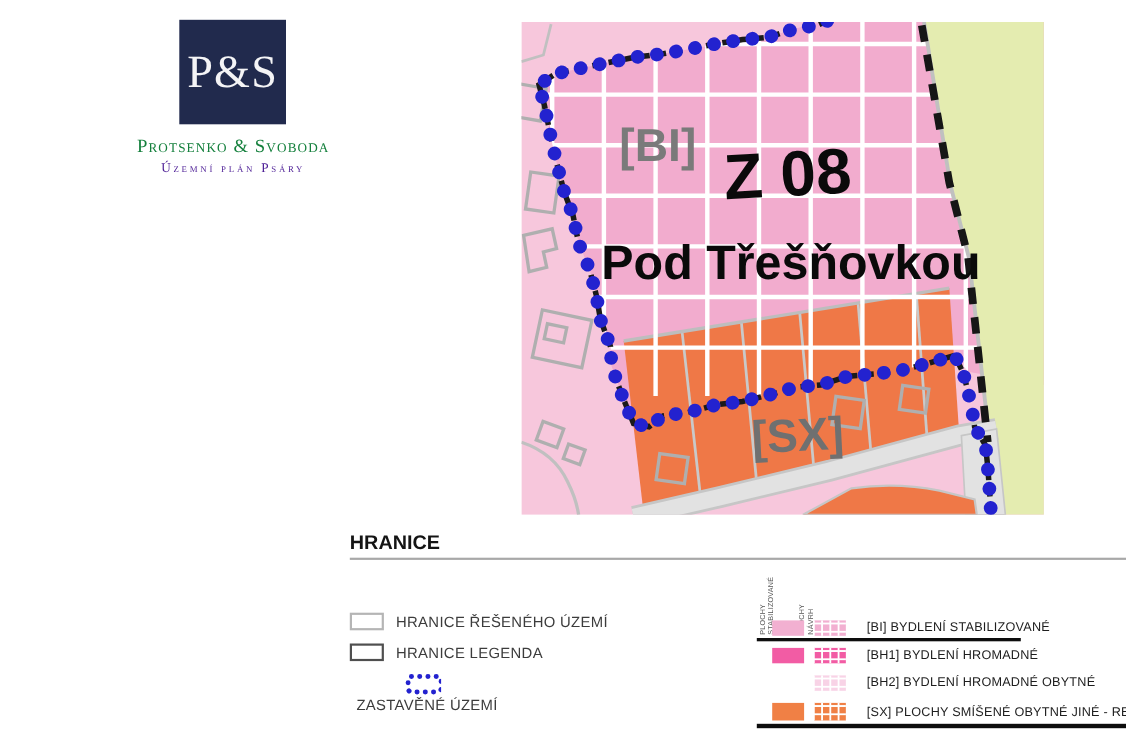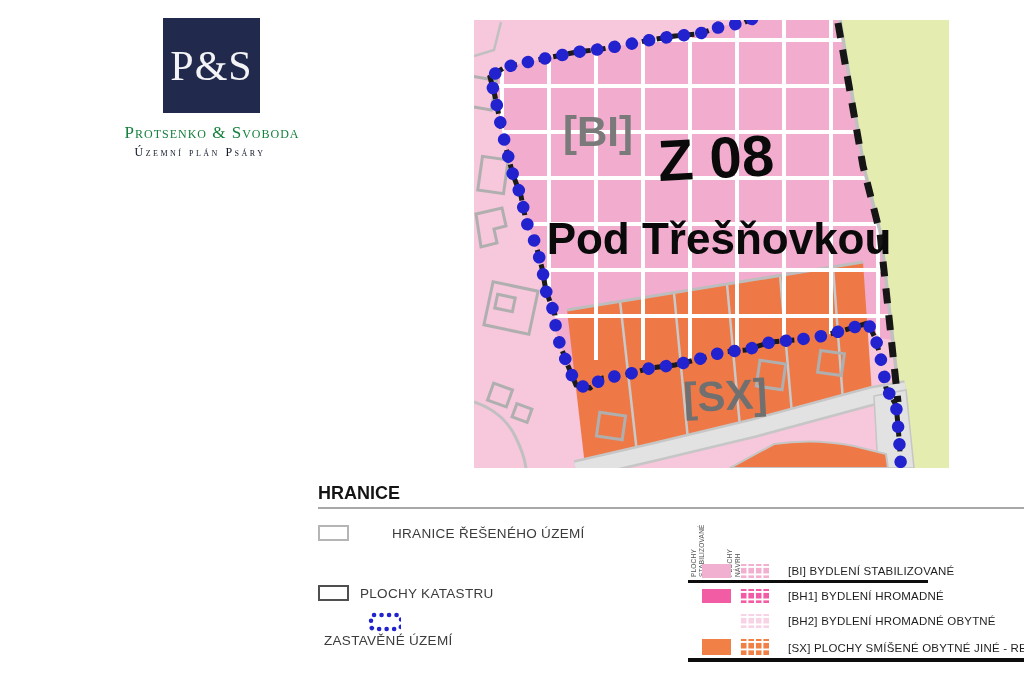--- a/index.html
+++ b/index.html
@@ -5,23 +5,23 @@
   html,body{margin:0;padding:0;background:#fff;}
   .page{position:relative;width:1024px;height:683px;background:#ffffff;overflow:hidden;
         font-family:"Liberation Sans",sans-serif;margin-left:40px;}
   
   .logo-box{position:absolute;left:123px;top:18px;width:97px;height:95px;background:#212a4d;
             display:flex;align-items:center;justify-content:center;}
   .logo-box span{color:#f4f4f6;font-family:"Liberation Serif",serif;font-size:42px;letter-spacing:1px;}
   .company{position:absolute;left:40px;top:123px;width:264px;text-align:center;
            font-family:"Liberation Serif",serif;font-variant:small-caps;font-size:17px;
            color:#15803d;letter-spacing:1px;}
-  .plan-subtitle{position:absolute;left:28px;top:145px;width:264px;text-align:center;
+  .plan-subtitle{position:absolute;left:40px;top:145px;width:264px;text-align:center;
            font-family:"Liberation Serif",serif;font-variant:small-caps;font-size:12px;
-           color:#0f172a;letter-spacing:2.5px;}
+           color:#4c1d95;letter-spacing:2.5px;}
   
   .map{position:absolute;left:434px;top:20px;}
   .map text{font-family:"Liberation Sans",sans-serif;font-weight:700;}
   
   .legend-title{position:absolute;left:278px;top:483px;font-size:18px;font-weight:700;color:#141414;}
   .legend-divider{position:absolute;left:278px;top:507px;width:746px;height:2px;background:#a8a8a8;}
   .lrow{position:absolute;display:flex;align-items:center;}
   .lrow .sym{width:34px;display:flex;justify-content:flex-start;}
   .lrow .lbl{margin-left:8px;font-size:13.5px;color:#3c3c3c;letter-spacing:0.3px;white-space:nowrap;}
   .sym-rect{width:27px;height:12px;background:#fff;}
@@ -123,31 +123,31 @@
 
     <text x="124" y="126" text-anchor="middle" font-size="42" fill="#7a7a7a">[BI]</text>
     <text x="243" y="158" text-anchor="middle" font-size="58" fill="#0a0a0a" transform="rotate(-3 243 158)">Z 08</text>
     <text x="245" y="234" text-anchor="middle" font-size="44" fill="#0a0a0a">Pod Třešňovkou</text>
     <text x="252" y="390" text-anchor="middle" font-size="42" fill="#707070" transform="rotate(-3 252 390)">[SX]</text>
   </svg>
 
   <div class="legend-title">HRANICE</div>
   <div class="legend-divider"></div>
 
-  <div class="lrow" style="left:278px;top:524px;height:18px;gap:32px;">
+  <div class="lrow" style="left:278px;top:556px;height:18px;">
     <span class="sym">
         <span class="sym-rect sym-gray"></span>
       </span>
     <span class="lbl">HRANICE ŘEŠENÉHO ÚZEMÍ</span>
   </div>
   <div class="lrow" style="left:278px;top:584px;height:18px;">
     <span class="sym">
         <span class="sym-rect sym-dark"></span>
       </span>
-    <span class="lbl">PLOCHY KATASTRU</span>
+    <span class="lbl">HRANICE LEGENDA</span>
   </div>
   <div class="lrow" style="left:276px;top:611px;height:24px;flex-direction:column;">
     <span class="sym">
       <svg width="38" height="22">
         <rect x="4" y="4" width="30" height="14" rx="3" fill="none" stroke="#2322cf" stroke-width="4.5" stroke-dasharray="0.1 7.4" stroke-linecap="round"></rect>
       </svg>
     </span>
     <span class="lbl">ZASTAVĚNÉ ÚZEMÍ</span>
   </div>
 

